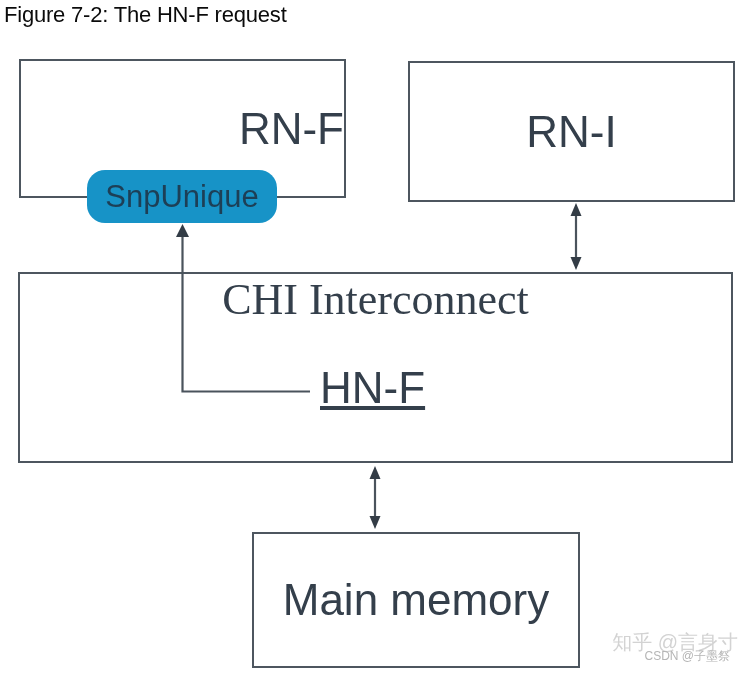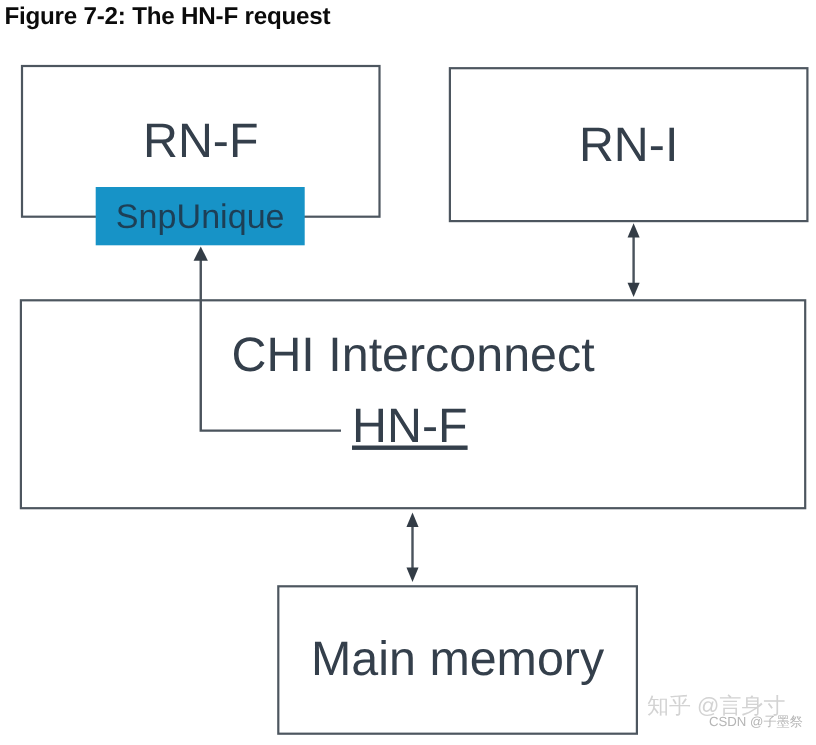--- a/index.html
+++ b/index.html
@@ -15,75 +15,76 @@
   html,body{margin:0;padding:0;background:#fff;}
   .canvas{
     position:relative;
     width:742px;height:677px;
     background:#ffffff;
     font-family:"Liberation Sans", sans-serif;
     overflow:hidden;
   }
   .figure-title{
     position:absolute;left:4px;top:2px;
-    font-size:22px;font-weight:bold;
+    font-size:22px;font-weight:normal;
     color:var(--title-color);
     letter-spacing:-0.2px;
     white-space:nowrap;
   }
   .box{
     position:absolute;
     background:#ffffff;
     border:2px solid var(--box-border);
     box-sizing:border-box;
     display:flex;align-items:center;justify-content:center;
     color:var(--label-text);
   }
   .node-label{
     font-size:44px;
     line-height:1;
     color:var(--label-text);
     white-space:nowrap;
   }
-  .box-rnf{left:19px;top:59px;width:327px;height:139px;z-index:1;}
+  .box-rnf{left:19px;top:59px;width:327px;height:139px;z-index:1;justify-content:flex-end;}
   .box-rni{left:408px;top:61px;width:327px;height:141px;z-index:1;}
   .box-chi{left:18px;top:272px;width:715px;height:191px;z-index:1;}
   .box-mem{left:212px;top:532px;width:328px;height:136px;z-index:1;margin-left:40px;}
   .box-snp{
     left:87px;top:170px;width:190px;height:53px;
     position:absolute;z-index:4;
     background:var(--snp-highlight);
-    display:flex;align-items:center;justify-content:center;
+    display:flex;align-items:center;justify-content:center;border-radius:18px;
   }
   .snp-label{
     font-size:31px;line-height:1;
     color:#1d3f56;
     white-space:nowrap;
   }
   .chi-label{
-    position:absolute;left:0;top:27px;width:100%;
+    position:absolute;left:0;top:4px;width:100%;
     text-align:center;
     font-size:44px;line-height:1;
     color:var(--label-text);
+    font-family:Liberation Serif, serif;
   }
   .hnf-label{
     position:absolute;left:300px;top:92px;
     font-size:44px;line-height:1;
     color:var(--label-text);
     white-space:nowrap;
     text-decoration:underline;
   }
   .connector-svg{
     position:absolute;left:0;top:0;z-index:5;
     pointer-events:none;
   }
   .conn-shaft{stroke:var(--arrow-line);stroke-width:2.2;fill:none;}
   .conn-head{fill:var(--arrow-head);stroke:none;}
   .watermark-zhihu{
-    position:absolute;top:631px;right:28px;
+    position:absolute;top:631px;right:4px;
     font-size:20px;line-height:1.1;
     color:var(--watermark-light);
     white-space:nowrap;
   }
   .watermark-csdn{
     position:absolute;top:650px;right:12px;
     font-size:12px;line-height:1.1;
     color:var(--watermark-dark);
     white-space:nowrap;
   }

